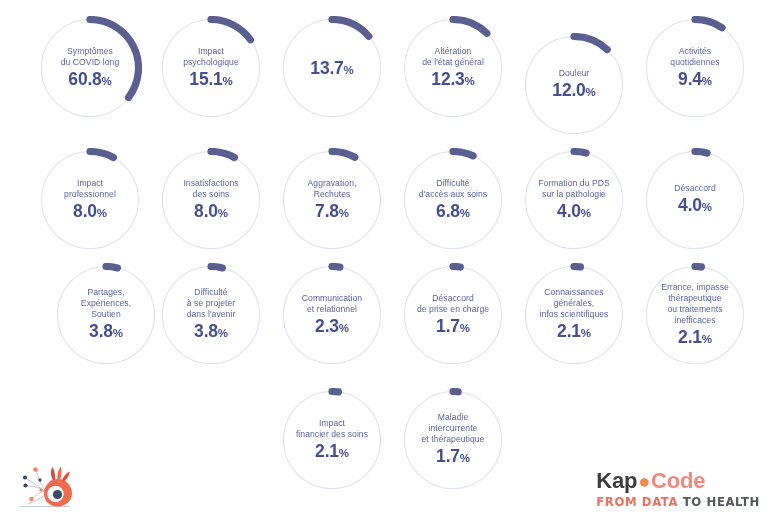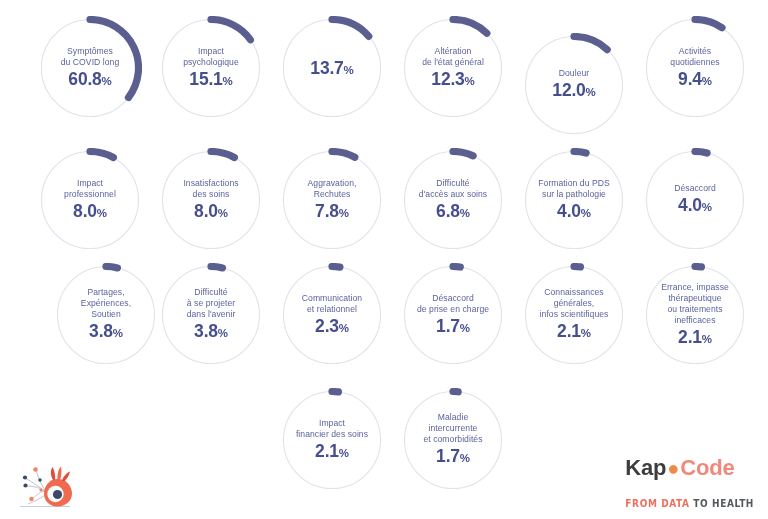--- a/index.html
+++ b/index.html
@@ -58,34 +58,34 @@
     width:180px;height:50px;
   }
   #footer-left .urltext{
     position:absolute;left:62px;top:32px;
     font-size:14px;font-weight:700;
     color:#e8583f;letter-spacing:0.9px;
     font-family:"DejaVu Sans", sans-serif;
     margin-top:39px;
   }
   #footer-right{
-    position:absolute;right:14px;bottom:10px;
+    position:absolute;right:8px;bottom:10px;
     text-align:left;
   }
   #footer-right .kapcode{
     font-size:22px;font-weight:700;letter-spacing:-0.2px;
     line-height:24px;
     white-space:nowrap;
   }
   #footer-right .kapcode .kap{color:#3d3d3d;}
   #footer-right .kapcode .dot{color:#f08a4b;font-size:20px;padding:0 1px;}
   #footer-right .kapcode .code{color:#f1887c;}
   #footer-right .tagline{
-    margin-top:18px;
-    font-size:10px;font-weight:700;letter-spacing:0.6px;
+    margin-top:1px;
+    font-size:13px;font-weight:700;letter-spacing:0.6px;
     font-family:"DejaVu Sans Condensed","DejaVu Sans", sans-serif;
     white-space:nowrap;
   }
   #footer-right .tagline .from{color:#ef6f5e;}
   #footer-right .tagline .to{color:#55595e;}
 </style>
 </head>
 <body>
 
 <div id="board">
@@ -300,21 +300,21 @@
       </div>
     </div>
     <div class="donut wide" style="left: 401px; top: 388px;">
       <svg viewBox="0 0 104 104">
         <circle cx="52" cy="52" r="48.5" fill="none" stroke="#dfe3ea" stroke-width="1.1"></circle>
         <path d="M 52 3.5 A 48.5 48.5 0 0 1 57.17 3.78" fill="none" stroke="#5b5f8f" stroke-width="7.2" stroke-linecap="round"></path>
       </svg>
       <div class="labels">
         <div class="cap">Maladie
 intercurrente
-et comorbidités</div>
+et thérapeutique</div>
         <div class="val"><span>1.7</span><span class="pct">%</span></div>
       </div>
     </div>
   </div>
 
 <div id="footer-left">
   <svg width="62" height="48" viewBox="0 0 62 48">
 
     <g stroke="#b9bec6" stroke-width="0.9" fill="none">
       <path d="M33 30 C 26 24, 18 19, 11 15"></path>

